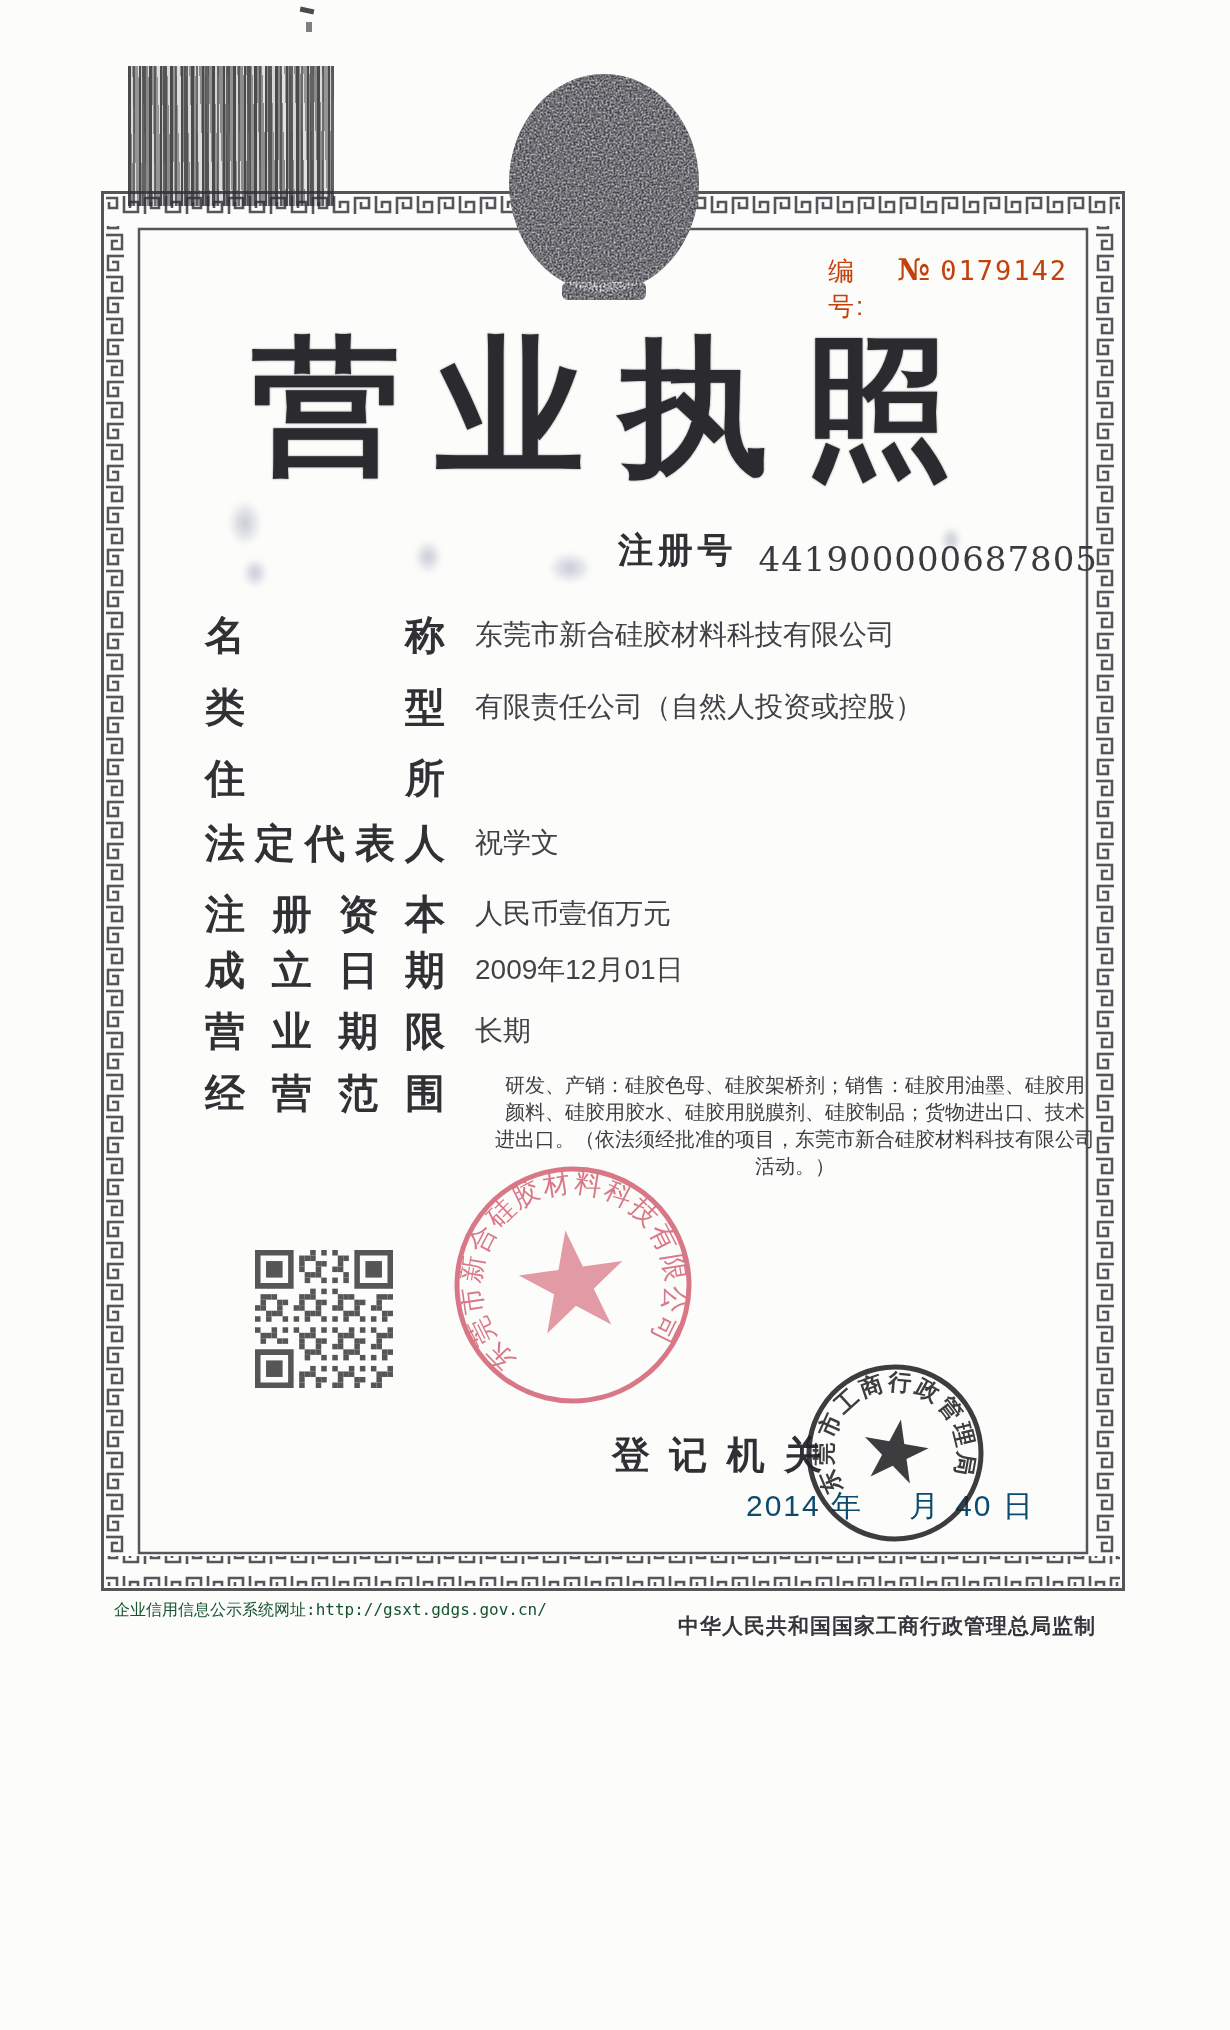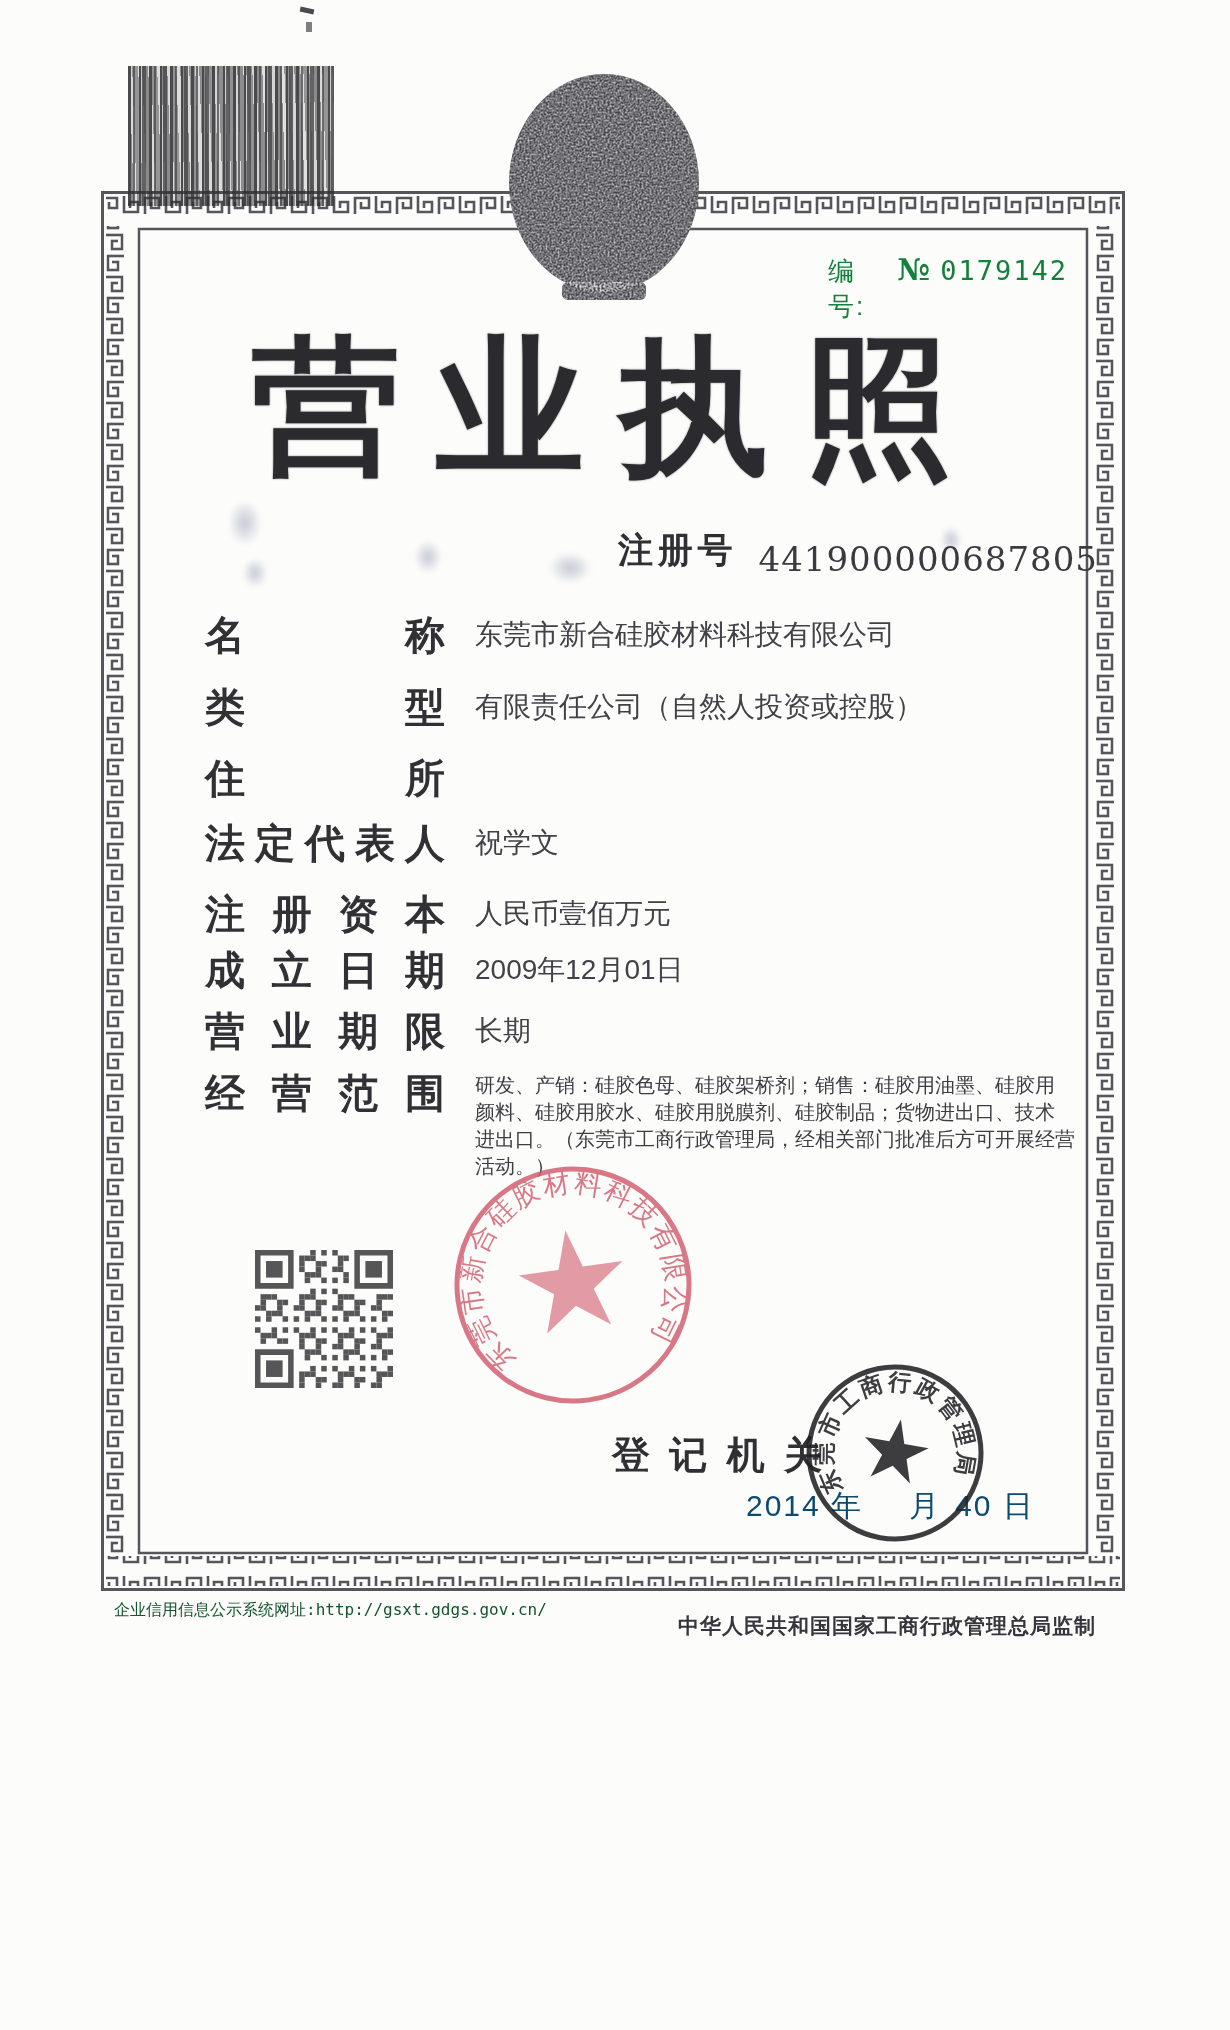--- a/index.html
+++ b/index.html
@@ -26,21 +26,21 @@
   .speck{position:absolute;background:#4a4a50;z-index:3;}
   .smudge{position:absolute;z-index:2;border-radius:50%;
     background:radial-gradient(closest-side, rgba(110,120,155,.38), rgba(110,120,155,0));
     filter:blur(2px);}
   .emblem{position:absolute;left:494px;top:70px;z-index:4;}
   .border-frame{position:absolute;left:100px;top:190px;z-index:1;}
   .noise-overlay{position:absolute;left:0;top:0;z-index:10;pointer-events:none;opacity:.5;}
   
   .serial{
     position:absolute;left:828px;top:252px;width:240px;z-index:5;
-    display:flex;align-items:baseline;gap:10px;color:#15803d;
+    display:flex;align-items:baseline;gap:10px;color:#c2410c;
   }
   .serial-label{font-size:26px;letter-spacing:2px;}
   .serial-no-sign{font-family:"DejaVu Serif",serif;font-weight:700;font-size:30px;}
   .serial-number{font-family:"DejaVu Sans Mono",monospace;font-size:27px;letter-spacing:2px;}
   .doc-title{
     position:absolute;left:252px;top:322px;width:700px;height:170px;z-index:5;
     display:flex;justify-content:space-between;align-items:center;
     font-size:148px;font-weight:900;color:#2b2b2f;line-height:1;
     text-shadow:0 0 2px rgba(45,45,50,.65);
   }
@@ -58,21 +58,21 @@
   .field-label{
     display:flex;justify-content:space-between;width:240px;flex:0 0 240px;
     font-size:40px;font-weight:600;color:#303035;
   }
   .field-gap{flex:0 0 30px;}
   .field-value{font-size:28px;color:#414147;white-space:nowrap;}
   .scope-label{position:absolute;left:205px;top:1066px;width:240px;z-index:5;
     display:flex;justify-content:space-between;font-size:40px;font-weight:600;color:#303035;}
   .scope-lines{position:absolute;left:475px;top:1072px;width:640px;z-index:5;
     font-size:20px;line-height:27px;color:#3c3c42;}
-  .scope-lines div{white-space:nowrap;}
+  .scope-lines div{white-space:nowrap;text-align:center;}
   .qr{position:absolute;left:255px;top:1250px;z-index:5;opacity:.85;}
   .company-seal{position:absolute;left:448px;top:1160px;z-index:6;opacity:.78;}
   .registrar-row{
     position:absolute;left:612px;top:1430px;width:210px;z-index:5;
     display:flex;justify-content:space-between;
     font-size:38px;font-weight:600;color:#2f2f34;
   }
   .date-row{
     position:absolute;left:746px;top:1486px;z-index:5;display:flex;align-items:baseline;
     font-size:30px;color:#0c4a6e;letter-spacing:2px;
@@ -228,21 +228,21 @@
 
   <div class="scope-label">
       <span>经</span>
       <span>营</span>
       <span>范</span>
       <span>围</span>
     </div>
   <div class="scope-lines">
     <div>研发、产销：硅胶色母、硅胶架桥剂；销售：硅胶用油墨、硅胶用</div>
     <div>颜料、硅胶用胶水、硅胶用脱膜剂、硅胶制品；货物进出口、技术</div>
-    <div>进出口。（东莞市工商行政管理局，经相关部门批准后方可开展经营</div>
+    <div>进出口。（依法须经批准的项目，东莞市新合硅胶材料科技有限公司</div>
     <div>活动。）</div>
   </div>
 
   <svg class="qr" width="138" height="138" viewBox="0 0 137.5 137.5">
     <g fill="#3a3a3e">
       <g id="qr-cells">
           <rect x="55" y="0" width="5.5" height="5.5"></rect>
           <rect x="66" y="0" width="5.5" height="5.5"></rect>
           <rect x="77" y="0" width="5.5" height="5.5"></rect>
           <rect x="44" y="5.5" width="5.5" height="5.5"></rect>

